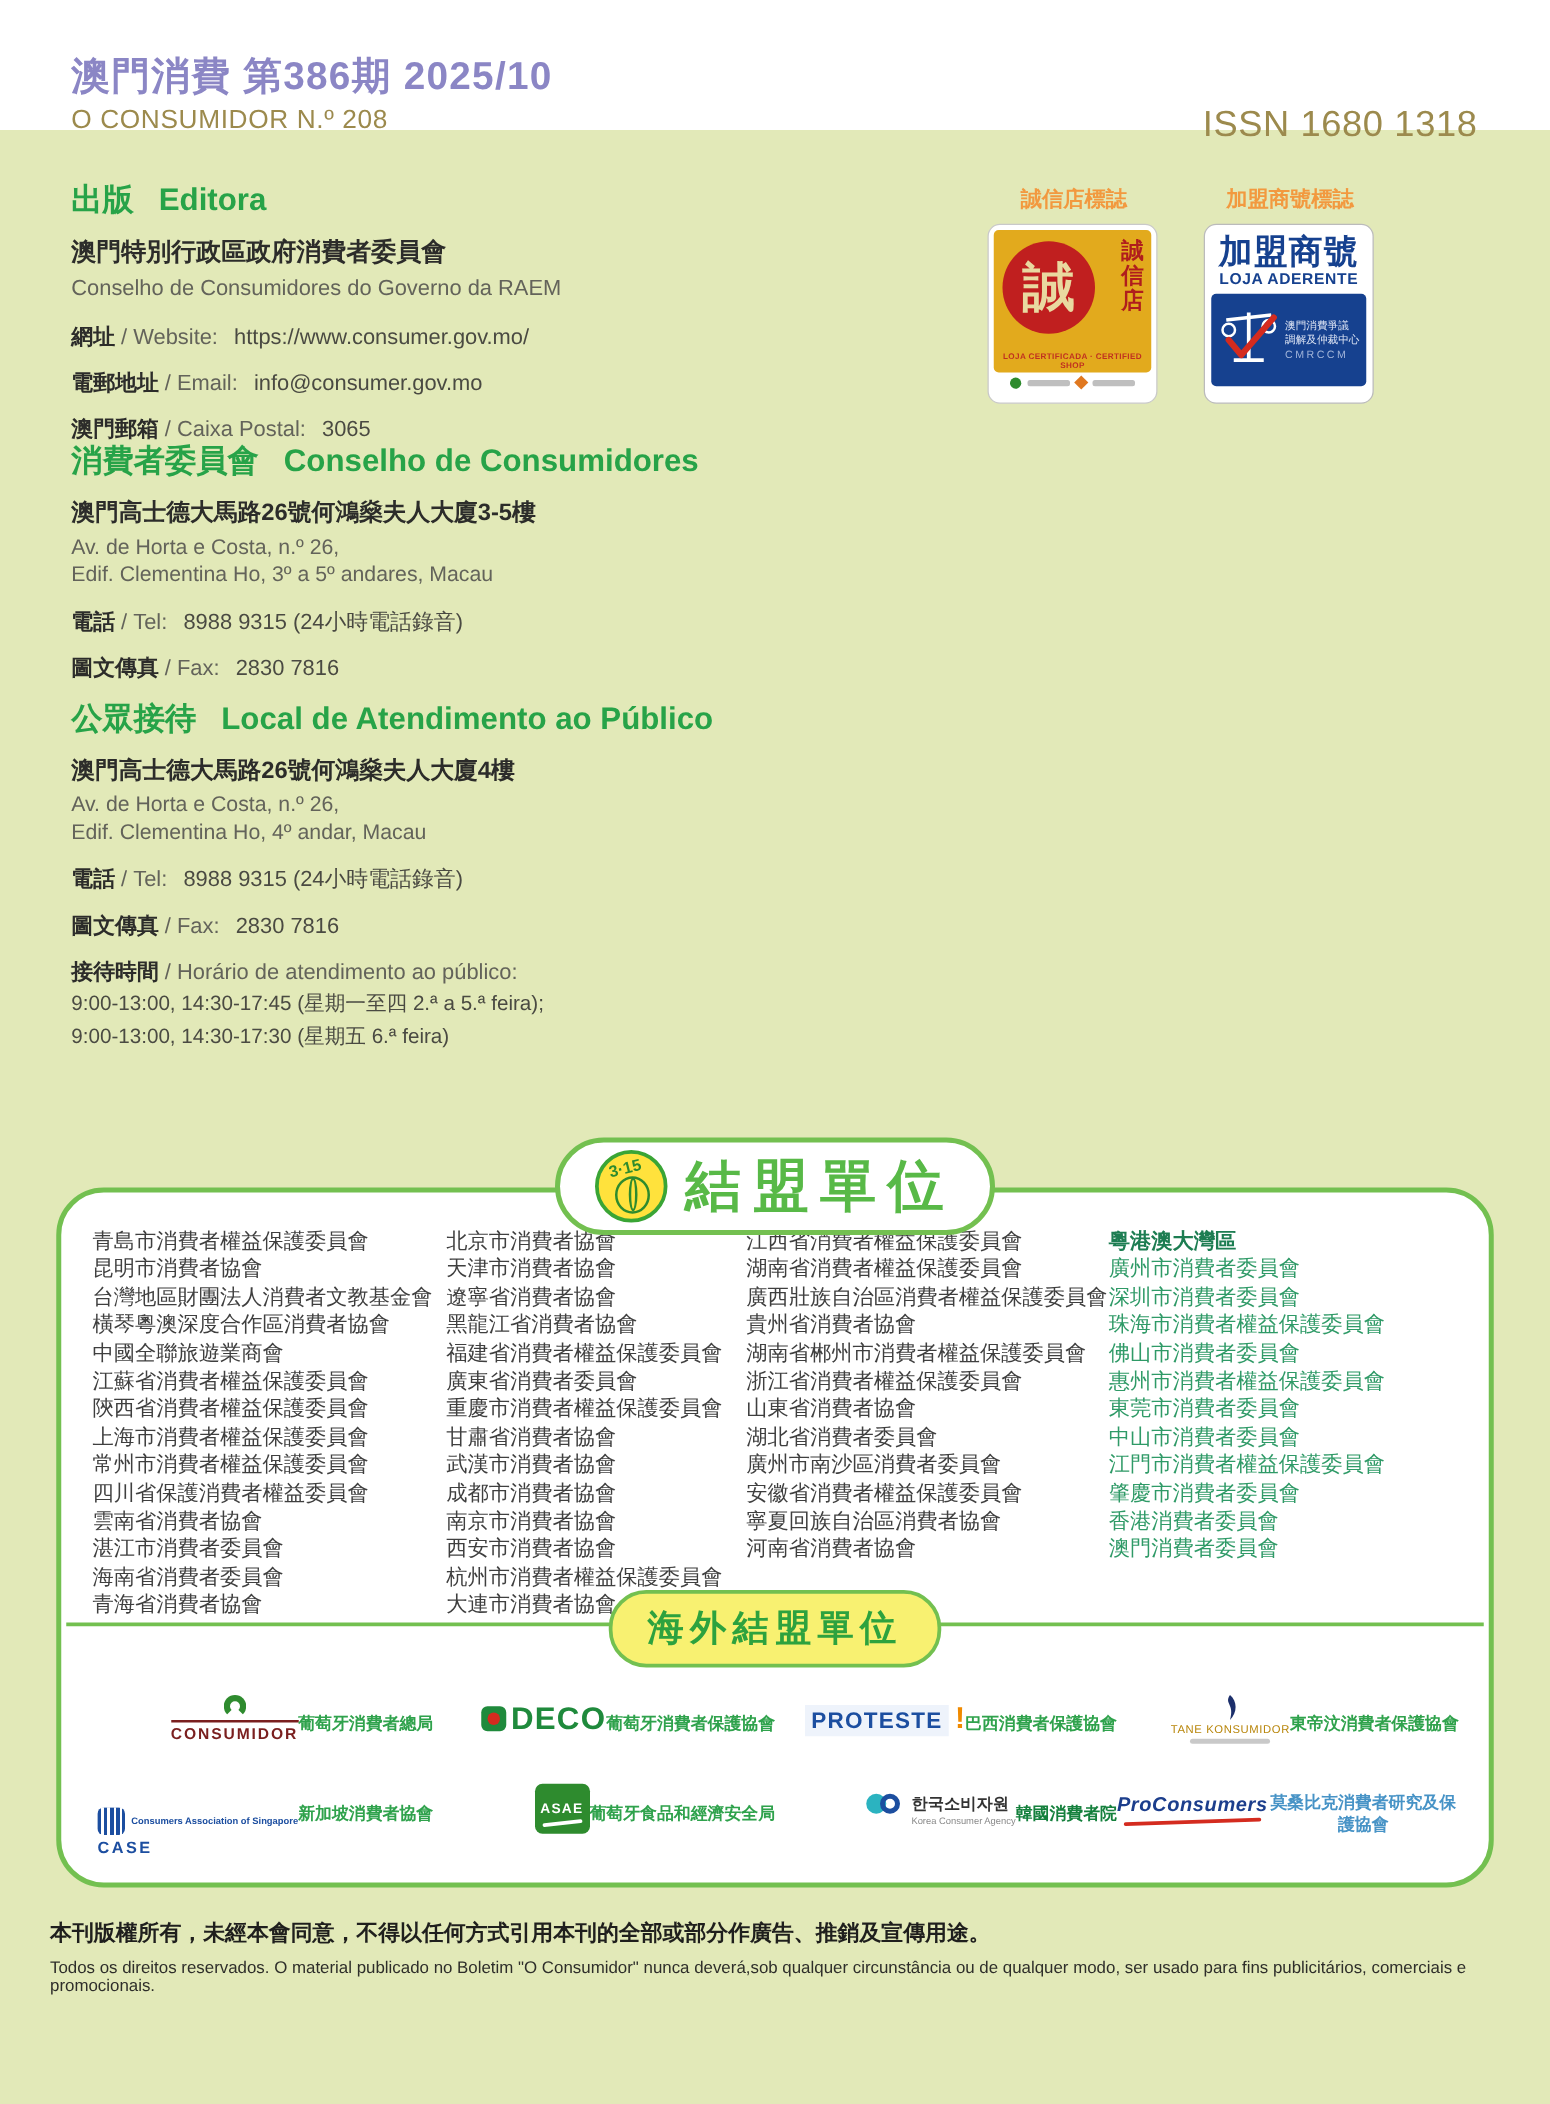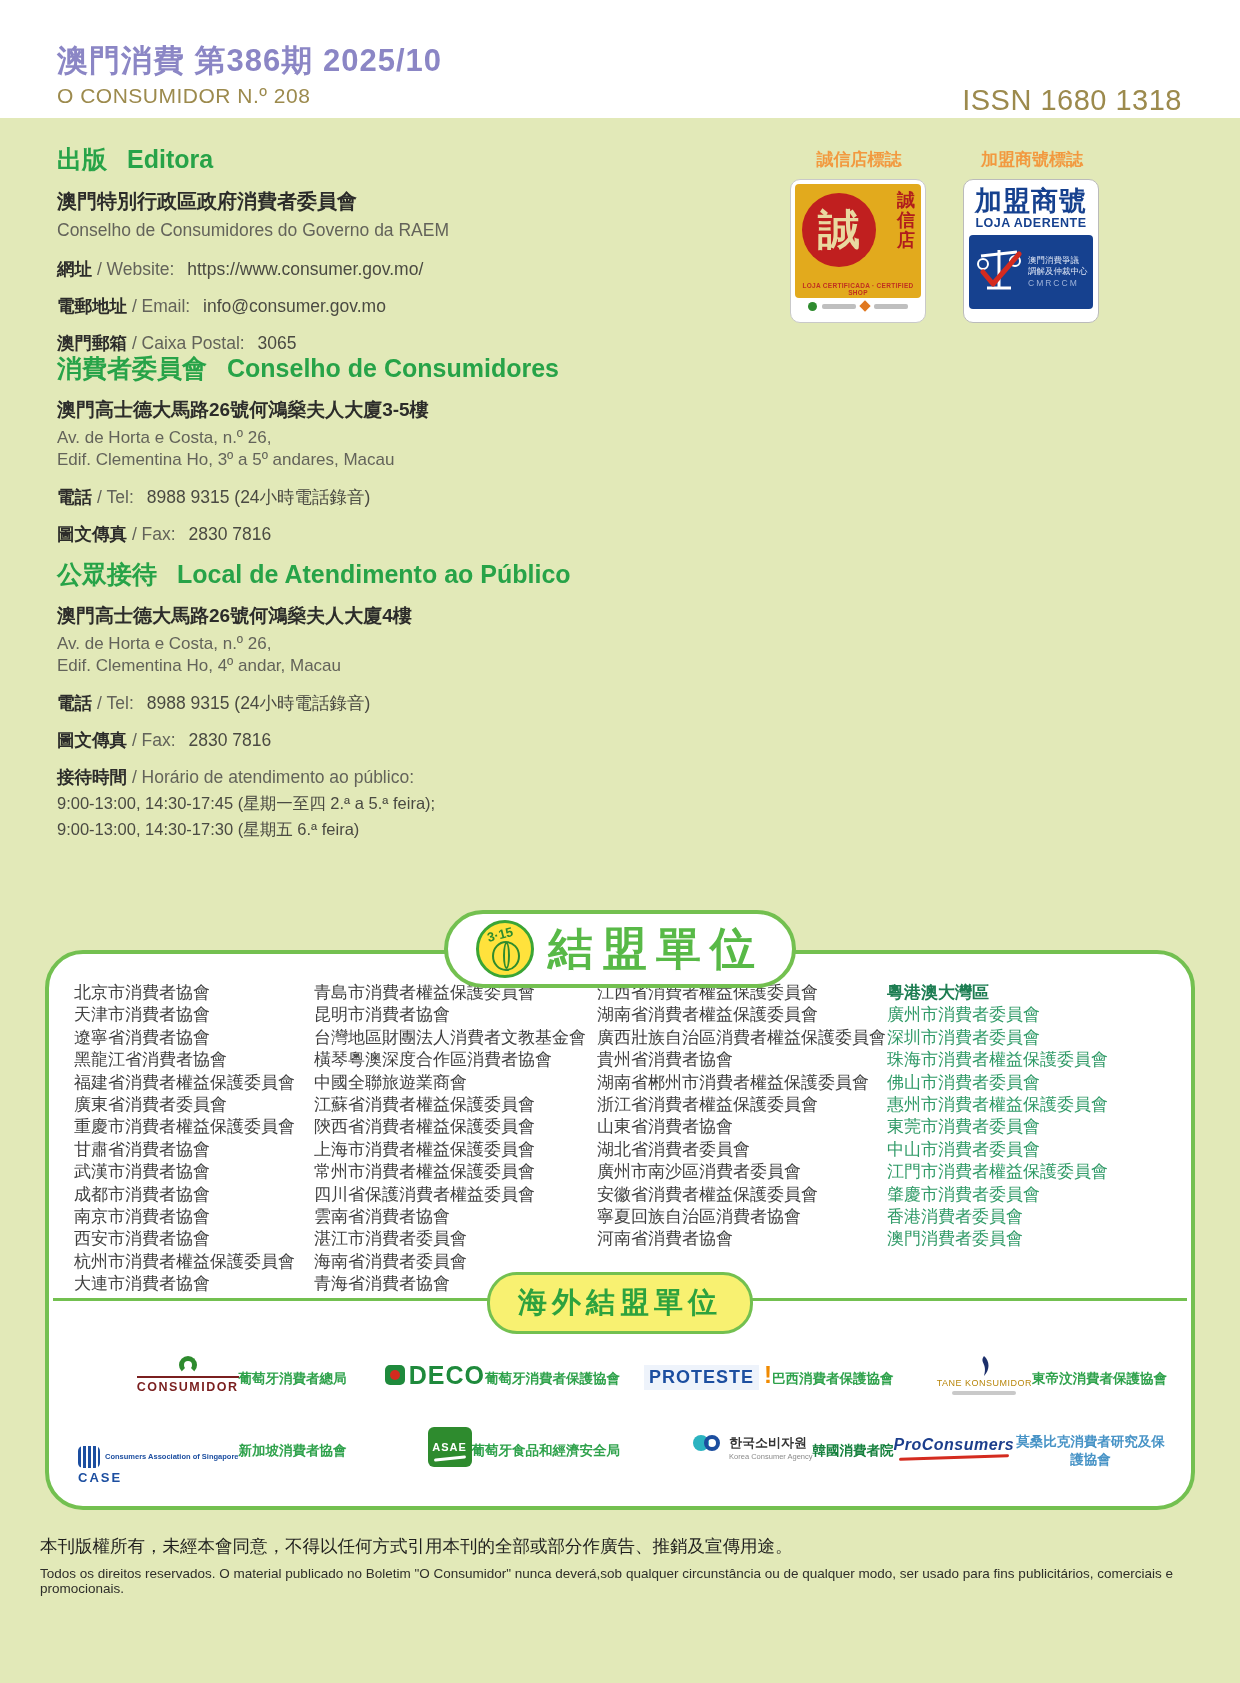--- a/index.html
+++ b/index.html
@@ -4,21 +4,21 @@
 <style>
   html,body{margin:0;padding:0;}
   body{
     position:relative;
     width:1240px;height:1683px;
     background:#e2e9b8;
     font-family:"Liberation Sans", sans-serif;
     overflow:hidden;
   }
   
-  .topband{position:absolute;left:0;top:0;width:1240px;height:118px;background:#ffffff;}
+  .topband{position:absolute;left:0;top:0;width:1240px;height:104px;background:#ffffff;}
   .m-title{position:absolute;left:57px;top:40px;font-size:31px;font-weight:bold;color:#8b86c5;letter-spacing:1px;}
   .m-sub{position:absolute;left:57px;top:84px;font-size:21px;color:#9c8a4d;letter-spacing:.5px;}
   .m-issn{position:absolute;right:58px;top:84px;font-size:29px;color:#9c8a4d;letter-spacing:.5px;}
 
   
   .sec{position:absolute;left:57px;}
   .sec-h{font-size:25px;font-weight:bold;color:#27a348;}
   .sec-h .pt{margin-left:20px;}
   .org-zh{margin-top:12px;font-size:20px;font-weight:bold;color:#2c2c2a;}
   .org-pt{margin-top:5px;font-size:17.5px;color:#63635a;}
@@ -106,21 +106,21 @@
   .kr-c1{position:absolute;left:0;top:1px;width:16px;height:16px;border-radius:50%;background:#2bb3c0;}
   .kr-c2{position:absolute;left:11px;top:1px;width:16px;height:16px;border-radius:50%;border:4px solid #1c4e9f;box-sizing:border-box;background:transparent;}
   .kr-text{display:flex;flex-direction:column;}
   .kr-t{font-size:13px;font-weight:bold;color:#333;}
   .kr-sub{font-size:7.5px;color:#8a8a8a;}
   .lg-pro{display:flex;flex-direction:column;align-items:center;}
   .pro-t{font-size:16px;font-weight:bold;font-style:italic;color:#1c3e8c;letter-spacing:.5px;}
   .pro-swoosh{width:110px;height:3px;background:#d42b1f;border-radius:2px;transform:rotate(-2deg);margin-top:2px;}
 
   
-  .foot-zh{position:absolute;left:40px;top:1534px;font-size:17.5px;font-weight:normal;color:#1f1f1d;}
+  .foot-zh{position:absolute;left:40px;top:1534px;font-size:17.5px;font-weight:bold;color:#1f1f1d;}
   .foot-pt{position:absolute;left:40px;top:1566px;font-size:13.5px;color:#2e2e2a;}
 
   
   .ade-scale{flex:0 0 auto;}
 </style>
 </head>
 <body>
 
 <div class="topband">
   <div class="m-title">澳門消費  第386期  2025/10</div>
@@ -238,51 +238,51 @@
 <div class="alliance">
   <div class="alliance-badge">
     <div class="b315">
       <span class="n">3·15</span>
       <span class="globe"></span>
     </div>
     <div class="alliance-badge-text">結盟單位</div>
   </div>
 
   <div class="cols">
+    <ul class="col c2">
+        <li>青島市消費者權益保護委員會</li>
+        <li>昆明市消費者協會</li>
+        <li>台灣地區財團法人消費者文教基金會</li>
+        <li>橫琴粵澳深度合作區消費者協會</li>
+        <li>中國全聯旅遊業商會</li>
+        <li>江蘇省消費者權益保護委員會</li>
+        <li>陝西省消費者權益保護委員會</li>
+        <li>上海市消費者權益保護委員會</li>
+        <li>常州市消費者權益保護委員會</li>
+        <li>四川省保護消費者權益委員會</li>
+        <li>雲南省消費者協會</li>
+        <li>湛江市消費者委員會</li>
+        <li>海南省消費者委員會</li>
+        <li>青海省消費者協會</li>
+      </ul>
     <ul class="col c1">
         <li>北京市消費者協會</li>
         <li>天津市消費者協會</li>
         <li>遼寧省消費者協會</li>
         <li>黑龍江省消費者協會</li>
         <li>福建省消費者權益保護委員會</li>
         <li>廣東省消費者委員會</li>
         <li>重慶市消費者權益保護委員會</li>
         <li>甘肅省消費者協會</li>
         <li>武漢市消費者協會</li>
         <li>成都市消費者協會</li>
         <li>南京市消費者協會</li>
         <li>西安市消費者協會</li>
         <li>杭州市消費者權益保護委員會</li>
         <li>大連市消費者協會</li>
-      </ul>
-    <ul class="col c2">
-        <li>青島市消費者權益保護委員會</li>
-        <li>昆明市消費者協會</li>
-        <li>台灣地區財團法人消費者文教基金會</li>
-        <li>橫琴粵澳深度合作區消費者協會</li>
-        <li>中國全聯旅遊業商會</li>
-        <li>江蘇省消費者權益保護委員會</li>
-        <li>陝西省消費者權益保護委員會</li>
-        <li>上海市消費者權益保護委員會</li>
-        <li>常州市消費者權益保護委員會</li>
-        <li>四川省保護消費者權益委員會</li>
-        <li>雲南省消費者協會</li>
-        <li>湛江市消費者委員會</li>
-        <li>海南省消費者委員會</li>
-        <li>青海省消費者協會</li>
       </ul>
     <ul class="col c3">
         <li>江西省消費者權益保護委員會</li>
         <li>湖南省消費者權益保護委員會</li>
         <li>廣西壯族自治區消費者權益保護委員會</li>
         <li>貴州省消費者協會</li>
         <li>湖南省郴州市消費者權益保護委員會</li>
         <li>浙江省消費者權益保護委員會</li>
         <li>山東省消費者協會</li>
         <li>湖北省消費者委員會</li>

